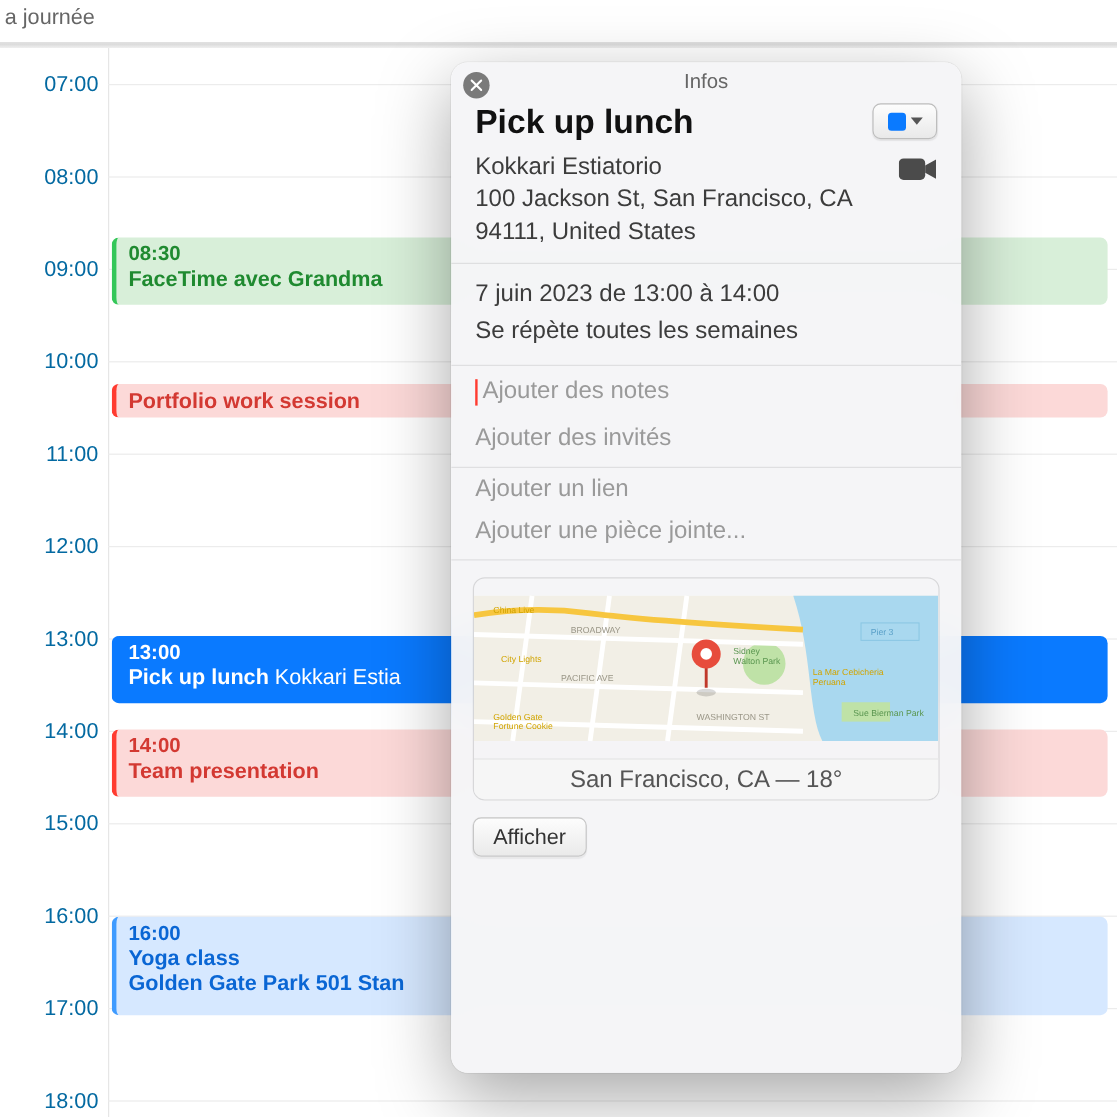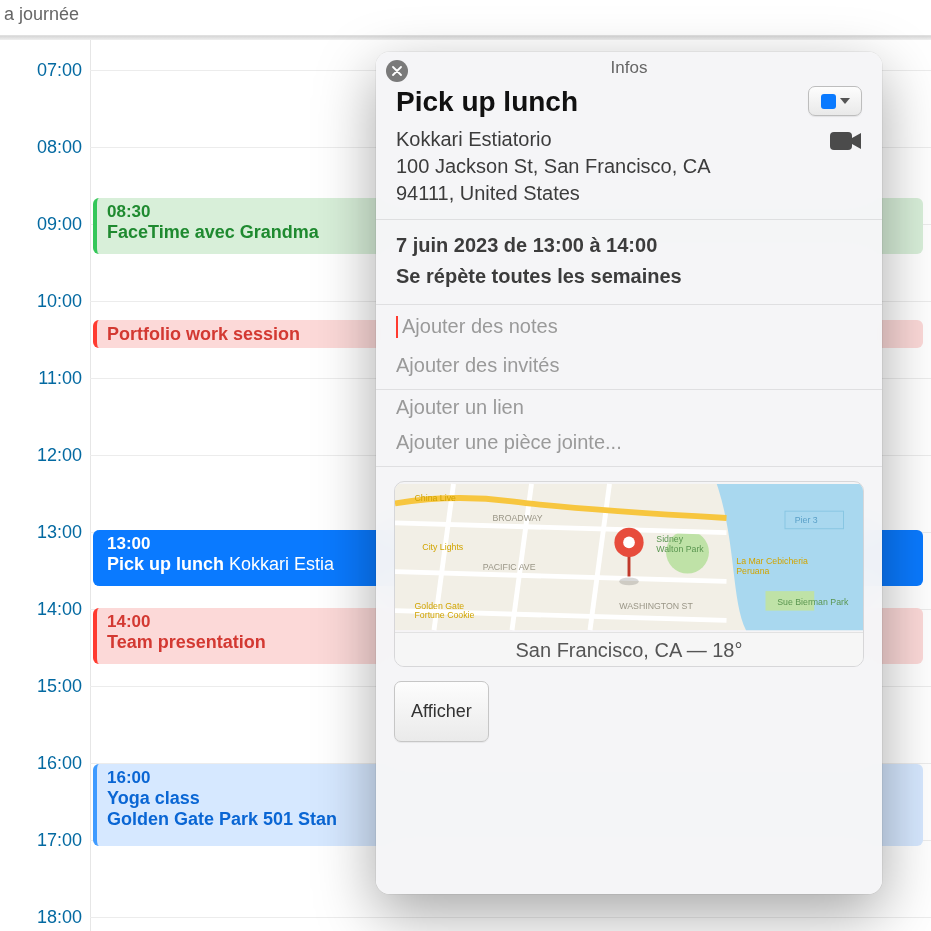--- a/index.html
+++ b/index.html
@@ -73,21 +73,21 @@
   .ev-green  { background:#d8efd9; color:#1f8a30; border-left:4px solid #34c759; }
   .ev-red    { background:#fcd9d8; color:#d33932; border-left:4px solid #ff3b30; }
   .ev-blue   { background:#0a7aff; color:#fff;    border-left:4px solid #0a7aff; }
   .ev-lblue  { background:#d6e8ff; color:#0a66d4; border-left:4px solid #3f9bff; }
 
   
   .popover {
     position: absolute;
     top: 52px;
     left: 376px;
-    width: 506px;
+    width: 425px;
     height: 842px;
     border-radius: 14px;
     background: rgba(245,245,247,0.97);
     box-shadow: 0 20px 60px rgba(0,0,0,0.35), 0 0 0 1px rgba(0,0,0,0.05);
     backdrop-filter: blur(20px);
     overflow: hidden;
     display: flex;
     flex-direction: column;
   }
   .pop-head {
@@ -121,21 +121,21 @@
     gap:4px; cursor:pointer;
     box-shadow: 0 1px 1px rgba(0,0,0,0.08);
   }
   .swatch { width:15px; height:15px; background:#0a7aff; border-radius:3px; }
   .caret { width:0;height:0;border-left:5px solid transparent;border-right:5px solid transparent;border-top:6px solid #555; }
 
   .loc-row { display:flex; justify-content:space-between; align-items:flex-start; padding: 4px 20px 12px 20px; border-bottom:1px solid rgba(0,0,0,0.09);}
   .loc-text { font-size: 20px; color:#3c3c3c; line-height:1.35; }
   .cam { margin-top:4px; cursor:pointer; }
 
-  .timing { font-size: 20px; color:#3c3c3c; line-height:1.55;font-weight:bold; }
+  .timing { font-size: 20px; color:#3c3c3c; line-height:1.55; }
 
   .placeholder { font-size: 20px; color:#9a9a9a; cursor:text; }
   .notes-row { display:flex; align-items:center; gap:4px; }
   .caret-ins { width:2px; height:22px; background:#ff3b30; }
 
   .map-wrap {
     margin: 14px 18px 0 18px;
     border: 1px solid rgba(0,0,0,0.12);
     border-radius: 10px;
     overflow:hidden;
@@ -148,21 +148,21 @@
     font-size: 20px;
     color:#555;
     padding: 6px 0 8px;
     background:#f6f6f6;
     border-top:1px solid rgba(0,0,0,0.08);
   }
 
   .footer { padding: 14px 18px; }
   .show-btn {
     display:inline-block;
-    padding: 19px 16px;
+    padding: 5px 16px;
     font-size: 18px;
     background: linear-gradient(#fdfdfd,#eaeaea);
     border:1px solid #c6c6c6;
     border-radius: 7px;
     cursor:pointer;
     color:#333;
     box-shadow: 0 1px 1px rgba(0,0,0,0.06);
   }
 </style>
 </head>

